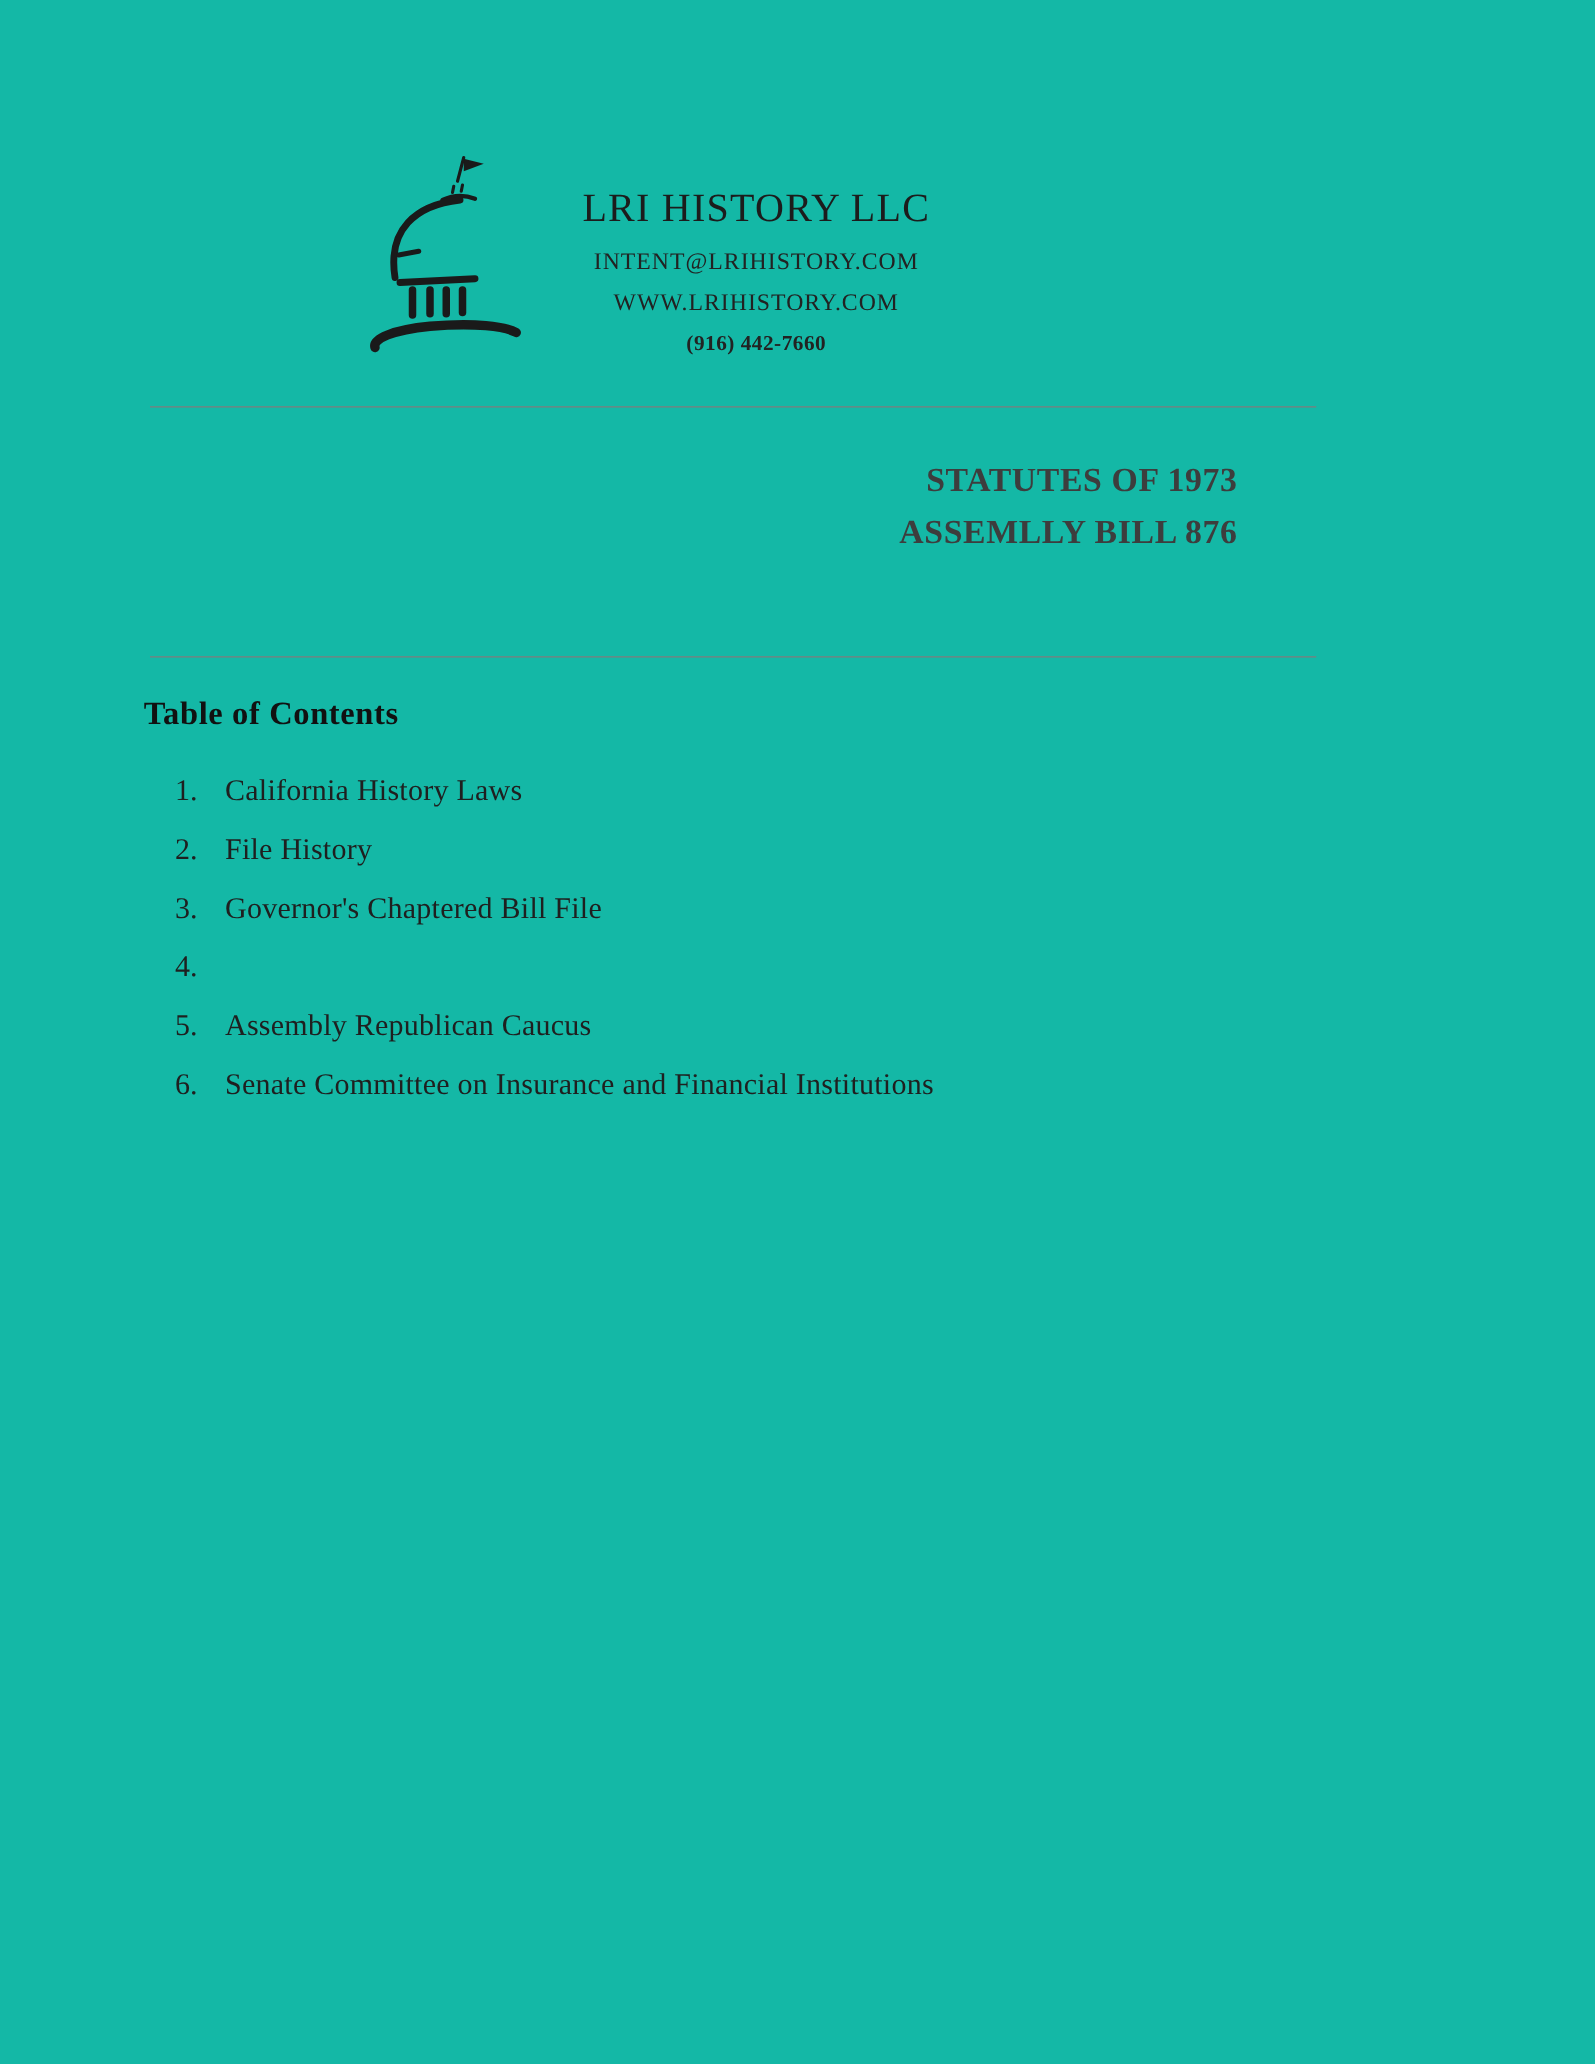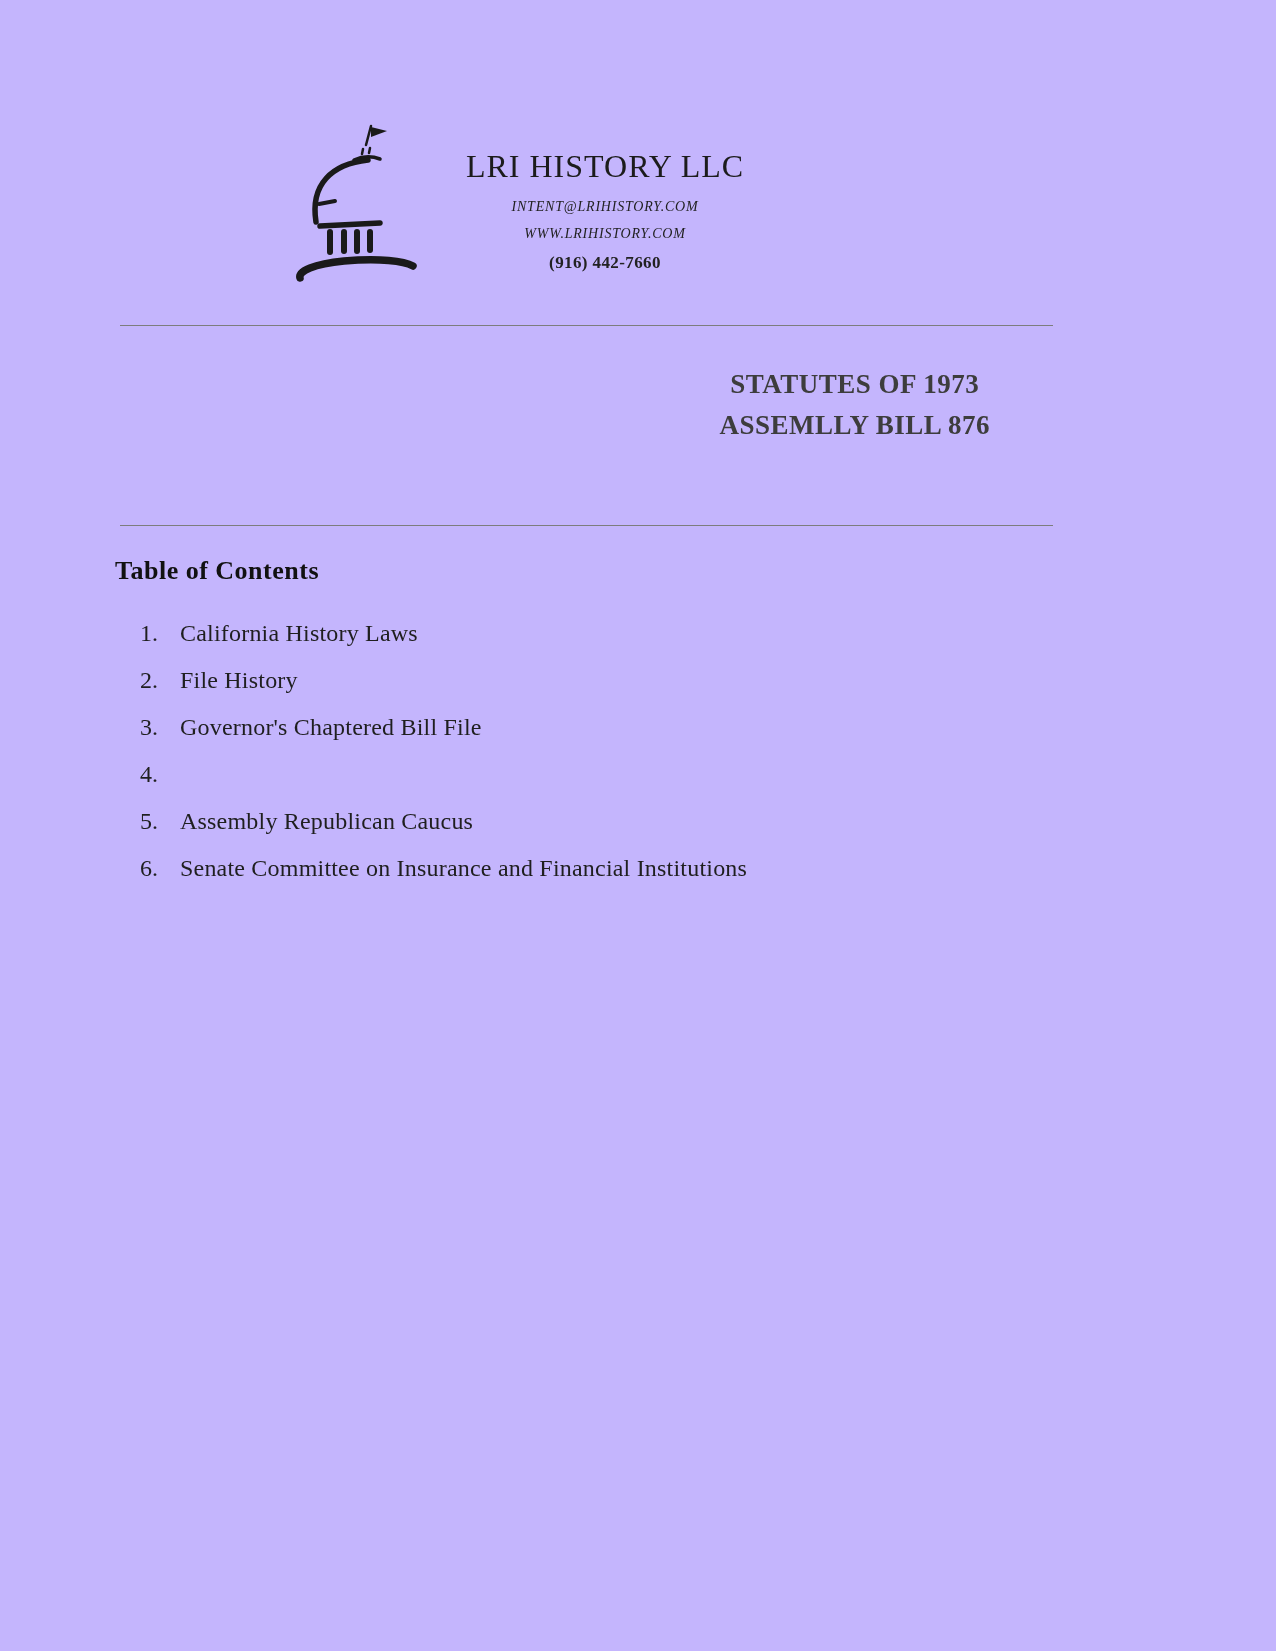--- a/index.html
+++ b/index.html
@@ -3,21 +3,21 @@
 <meta charset="utf-8">
 <style>
   * { margin: 0; padding: 0; box-sizing: border-box; }
   html, body { background: #ffffff; }
   body { font-family: "Liberation Serif", serif; color: #1a1a1a; }
 
   .page {
     position: relative;
     width: 1276px;
     height: 1651px;
-    background: #c4b5fd;
+    background: #14b8a6;
     overflow: hidden;
   }
 
   
   .logo-wrap {
     position: absolute;
     left: 292px;
     top: 122px;
     width: 150px;
     height: 170px;
@@ -32,26 +32,25 @@
     text-align: center;
   }
   .company-name {
     font-size: 32px;
     letter-spacing: 1px;
     color: #1c1c1c;
     margin-bottom: 14px;
     white-space: nowrap;
   }
   .company-line {
-    font-size: 14px;
+    font-size: 19px;
     letter-spacing: 0.8px;
     color: #222222;
     margin-bottom: 11px;
     white-space: nowrap;
-    font-style: italic;
   }
   .company-phone {
     font-size: 17px;
     letter-spacing: 0.4px;
     color: #222222;
     white-space: nowrap;
     font-weight: bold;
   }
 
   
@@ -63,21 +62,21 @@
     border-top: 1px solid #7d7d7d;
   }
   .rule-1 { top: 325px; }
   .rule-2 { top: 525px; }
 
   
   .title-block {
     position: absolute;
     right: 286px;
     top: 364px;
-    text-align: center;
+    text-align: right;
     font-weight: bold;
     font-size: 27px;
     color: #3d3d3d;
     letter-spacing: 0.5px;
   }
   .title-block .t-line {
     line-height: 41px;
     white-space: pre; 
   }
 

